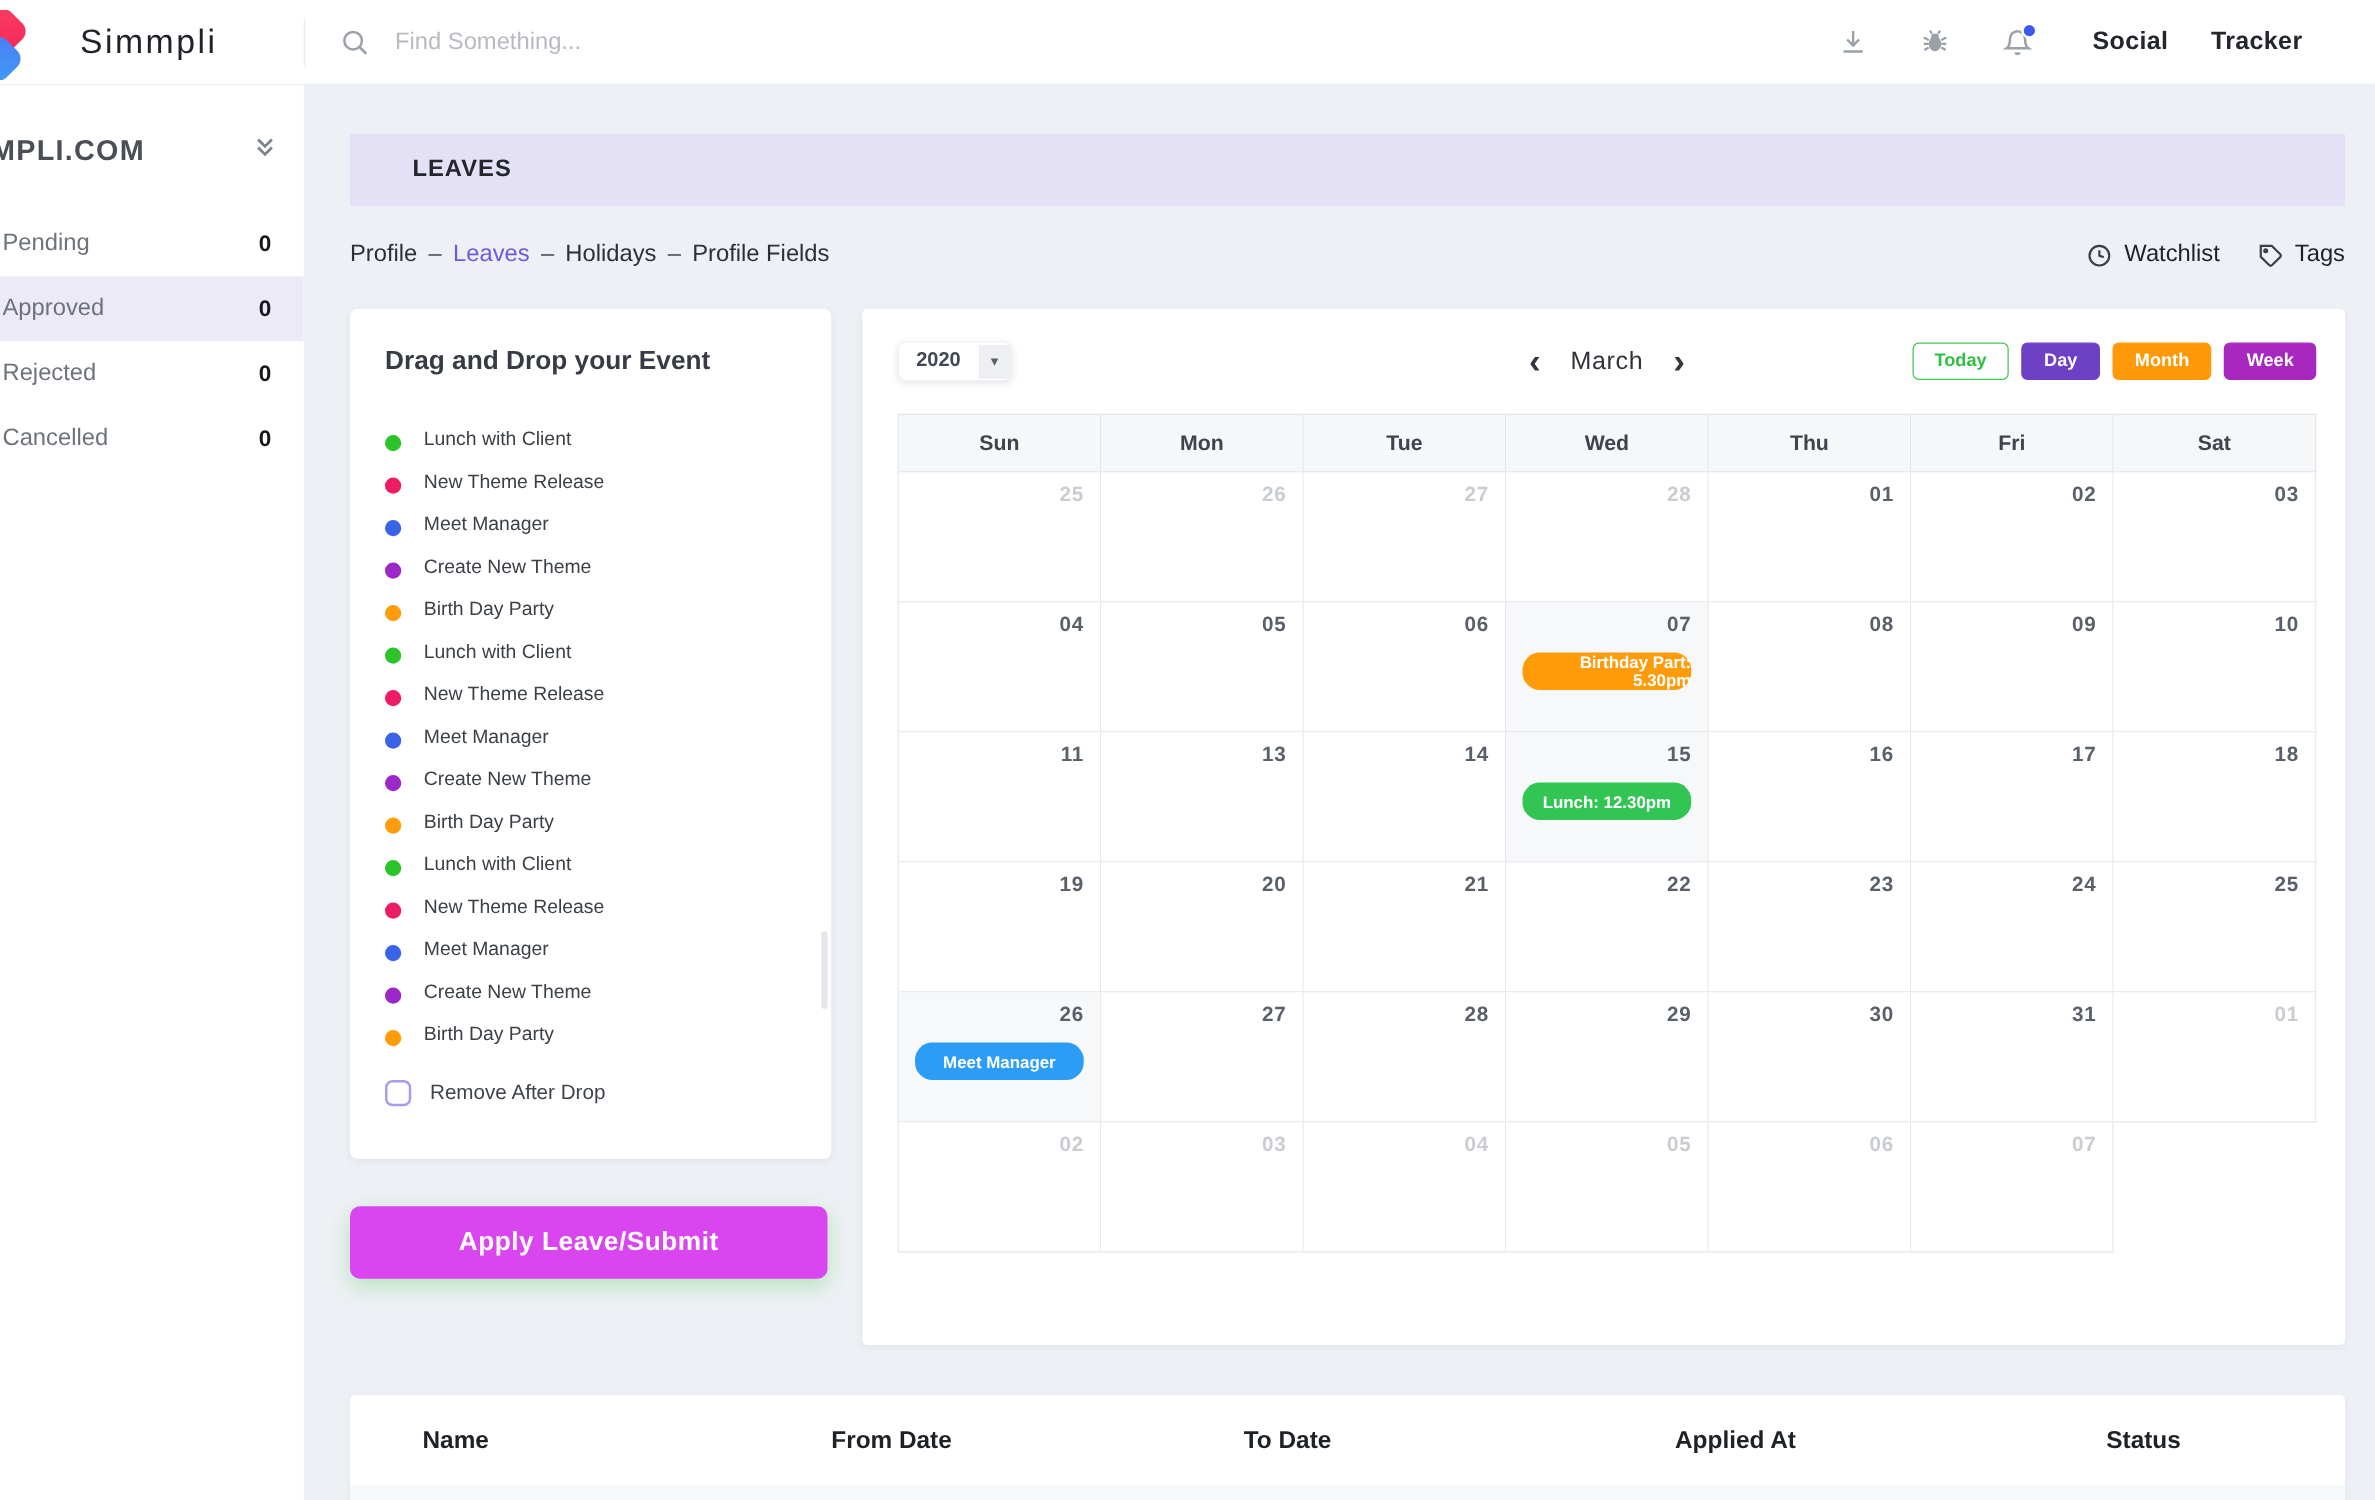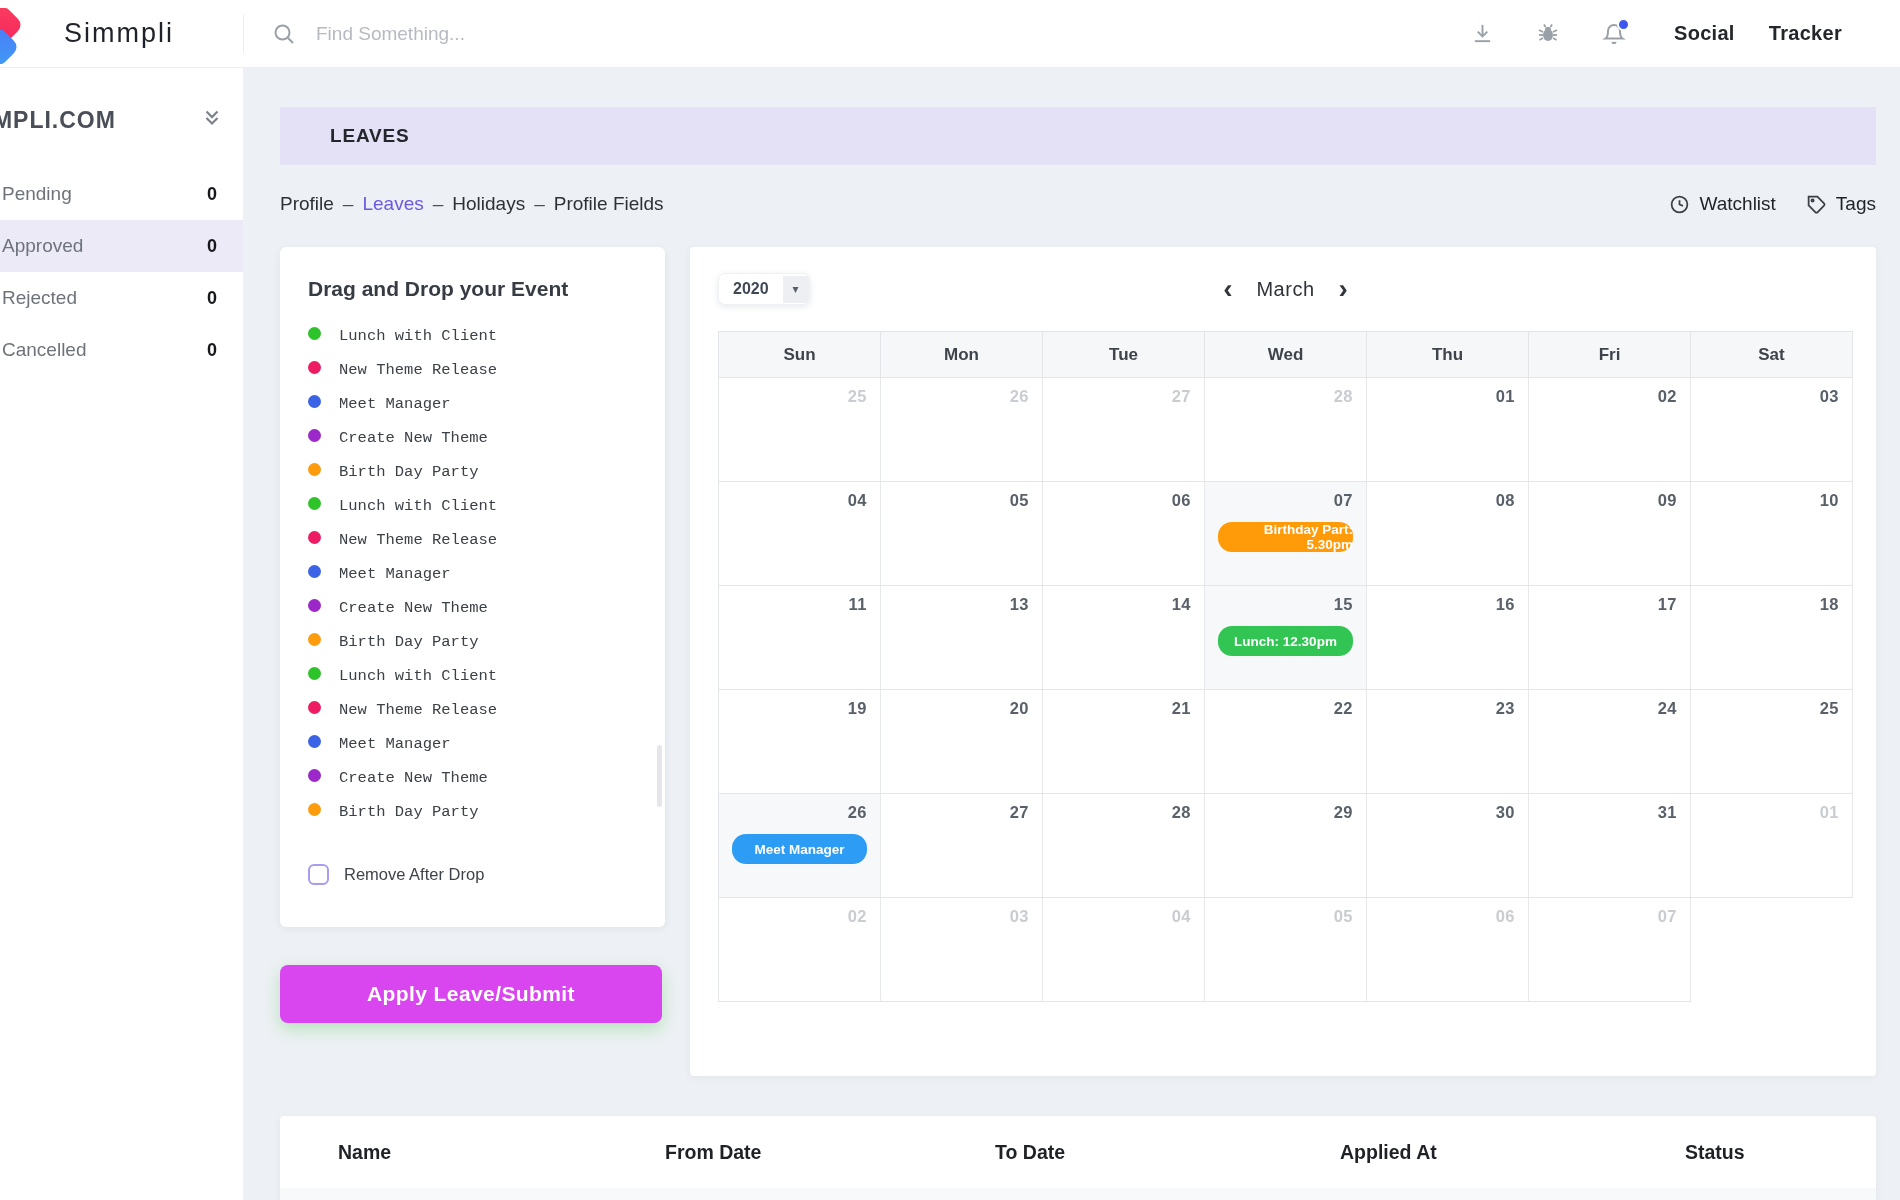--- a/index.html
+++ b/index.html
@@ -58,21 +58,21 @@
   .action{ display:flex; gap:9px; align-items:center; cursor:pointer;}
   .action svg{ stroke:#3a3e45;}
   .action span{ font-size:19px; color:#1f2227;}
   
   .columns{ display:flex; margin-top:32px; align-items:flex-start;}
   .left-col{ width:385px; flex:none;}
   .event-panel{ background:#fff; border-radius:6px; height:680px; position:relative;
                 box-shadow:0 2px 8px rgba(40,50,70,.06); padding:30px 24px 0 28px;}
   .panel-title{ font-size:21px; font-weight:600; color:#373c44;}
   .event-list{ list-style:none; margin-top:26px;}
-  .event-item{ display:flex; align-items:flex-start; gap:18px; height:34px; cursor:grab;font-family:Liberation Mono, monospace;}
+  .event-item{ display:flex; align-items:flex-end; gap:18px; height:34px; cursor:grab;}
   .event-dot{ width:13px; height:13px; border-radius:50%; flex:none;}
   .event-label{ font-size:15.5px; color:#3c4047; font-weight:500;}
   .checkbox-row{ position:absolute; bottom:42px; left:28px; display:flex; align-items:center; gap:15px;}
   .checkbox{ width:21px; height:21px; border:2px solid #a99bf0; border-radius:6px; background:#fff; cursor:pointer;}
   .checkbox-label{ font-size:16.5px; color:#3f434b;}
   .panel-scroll{ position:absolute; right:3px; top:498px; width:5px; height:62px;
                  border-radius:3px; background:#e4e6ea;}
   .apply-btn{ margin-top:38px; width:382px; height:58px; border:none; border-radius:8px;
               background:#d946ef; color:#fff; font-size:21px; font-weight:700; letter-spacing:.4px;
               font-family:"Liberation Sans",sans-serif; cursor:pointer;
@@ -314,20 +314,26 @@
         <div class="cal-header">
           <span class="year-select">
             <span class="year-value">2020</span>
             <span class="year-caret">▾</span>
           </span>
           <span class="month-nav">
             <span class="nav-arrow">‹</span>
             <span class="month-title">March</span>
             <span class="nav-arrow">›</span>
           </span>
+          <span class="view-btns" id="view-btns">
+              <button class="view-btn" style="background: rgb(255, 255, 255); color: rgb(47, 192, 65); border: 1.5px solid rgb(65, 201, 78);">Today</button>
+              <button class="view-btn" style="background: rgb(110, 64, 198); color: rgb(255, 255, 255); border: 1.5px solid rgb(110, 64, 198);">Day</button>
+              <button class="view-btn" style="background: rgb(255, 153, 8); color: rgb(255, 255, 255); border: 1.5px solid rgb(255, 153, 8);">Month</button>
+              <button class="view-btn" style="background: rgb(167, 39, 191); color: rgb(255, 255, 255); border: 1.5px solid rgb(167, 39, 191);">Week</button>
+            </span>
         </div>
         <div class="cal-grid" id="cal-grid">
             <div class="cal-head-cell">Sun</div>
             <div class="cal-head-cell">Mon</div>
             <div class="cal-head-cell">Tue</div>
             <div class="cal-head-cell">Wed</div>
             <div class="cal-head-cell">Thu</div>
             <div class="cal-head-cell">Fri</div>
             <div class="cal-head-cell">Sat</div>
             <div class="cal-cell">

